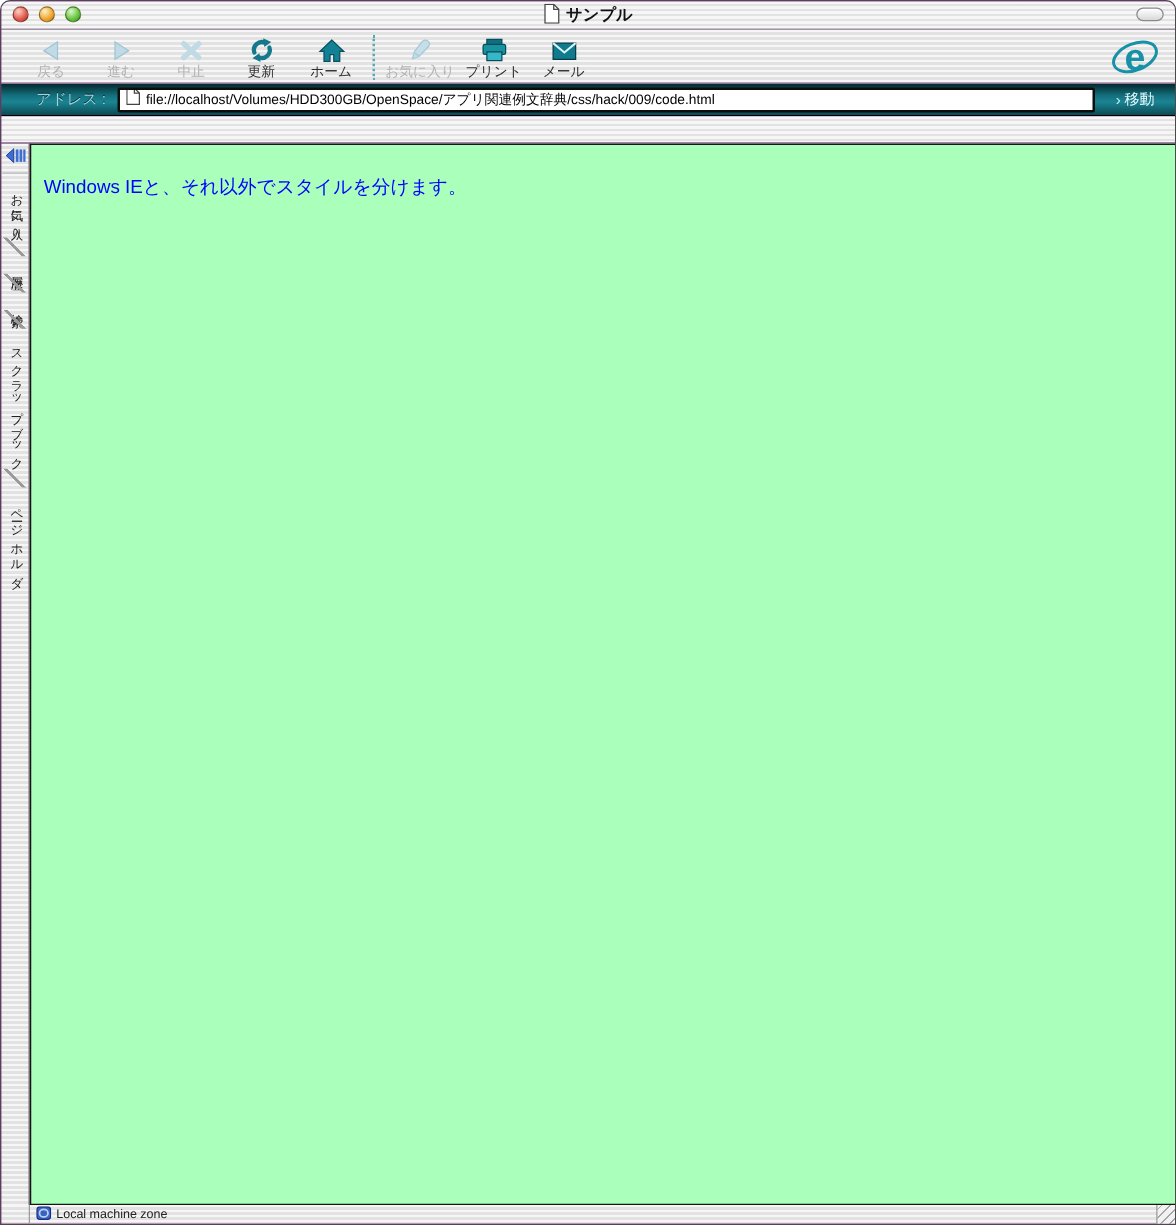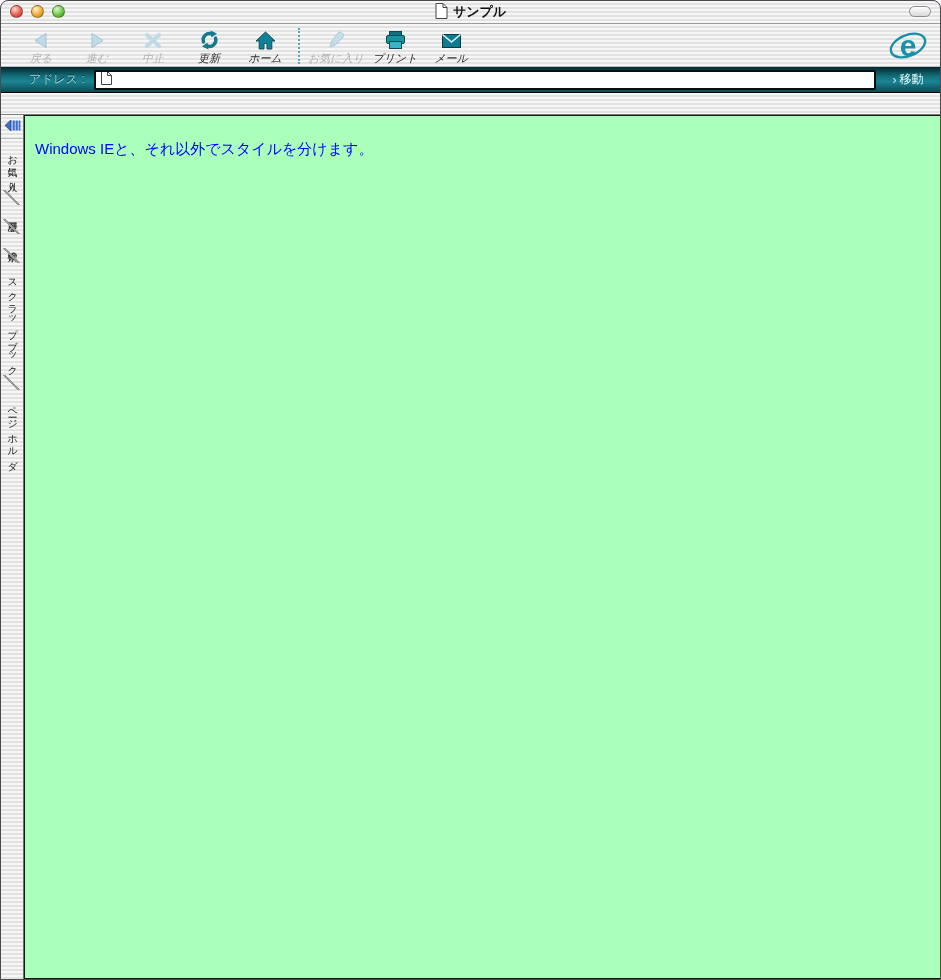--- a/index.html
+++ b/index.html
@@ -39,21 +39,21 @@
   
   .toolbar {
     height: 43px; flex: 0 0 43px;
     display: flex; align-items: flex-start;
     padding: 3px 6px 0 12px;
     border-bottom: 1px solid #bdbdbd;
   }
   .tb-btn { width: 56px; display: flex; flex-direction: column; align-items: center; cursor: default; }
   .tb-btn.wide { width: 62px; }
   .tb-icon { height: 24px; display: flex; align-items: flex-end; justify-content: center; }
-  .tb-label { font-size: 11px; color: #2e2e2e; line-height: 14px; white-space: nowrap; font-style: italic; }
+  .tb-label { font-size: 11px; color: #2e2e2e; line-height: 14px; white-space: nowrap; }
   .tb-btn.disabled .tb-label { color: #b2b2b2; }
   .tb-sep { height: 36px; margin: 1px 5px 0 5px; border-left: 2px dotted #59a9b5; }
   .tb-spacer { flex: 1; }
   .ie-logo { margin: 2px 6px 0 0; }
 
   
   .addressbar {
     height: 26px; flex: 0 0 26px;
     display: flex; align-items: center;
     background: linear-gradient(#05272c 0%, #14707d 38%, #1b8493 58%, #0c4a54 100%);
@@ -204,20 +204,21 @@
 
   <div class="addressbar">
     <span class="addr-label">アドレス :</span>
     <div class="addr-field">
       <span>
         <svg width="11" height="14" viewBox="0 0 11 14">
             <path d="M.5 .5h6l4 4v9H.5z" fill="#fff" stroke="#444"></path>
             <path d="M6.5 .5v4h4" fill="none" stroke="#444"></path>
           </svg>
       </span>
+      <span class="addr-url">file://localhost/Volumes/HDD300GB/OpenSpace/アプリ関連例文辞典/css/hack/009/code.html</span>
     </div>
     <div class="go-btn">
       <span class="go-arrow">›</span>
       <span>移動</span>
     </div>
   </div>
 
   <div class="favbar pinstripe"></div>
 
   <div class="main">
@@ -240,14 +241,27 @@
       <div class="tab-sep"></div>
       <div class="side-tab">スクラップブック</div>
       <div class="tab-sep"></div>
       <div class="side-tab">ページ ホルダ</div>
     </div>
     <div class="content" style="background: rgb(170, 255, 187); color: rgb(0, 0, 255);">
       <span>Windows IEと、それ以外でスタイルを分けます。</span>
     </div>
   </div>
 
+  <div class="statusbar pinstripe">
+    <div class="status-left"></div>
+    <div class="zone">
+      <span>
+        <svg width="12" height="11" viewBox="0 0 12 11">
+          <rect x=".5" y=".5" width="11" height="10" rx="2.5" fill="#3a62c4" stroke="#16307e"></rect>
+          <ellipse cx="6" cy="5.5" rx="3.4" ry="3" fill="none" stroke="#bcd2f2" stroke-width="1.4"></ellipse>
+        </svg>
+      </span>
+      <span>Local machine zone</span>
+    </div>
+    <div class="grip"></div>
+  </div>
 
 </div>
 
 </body></html>

